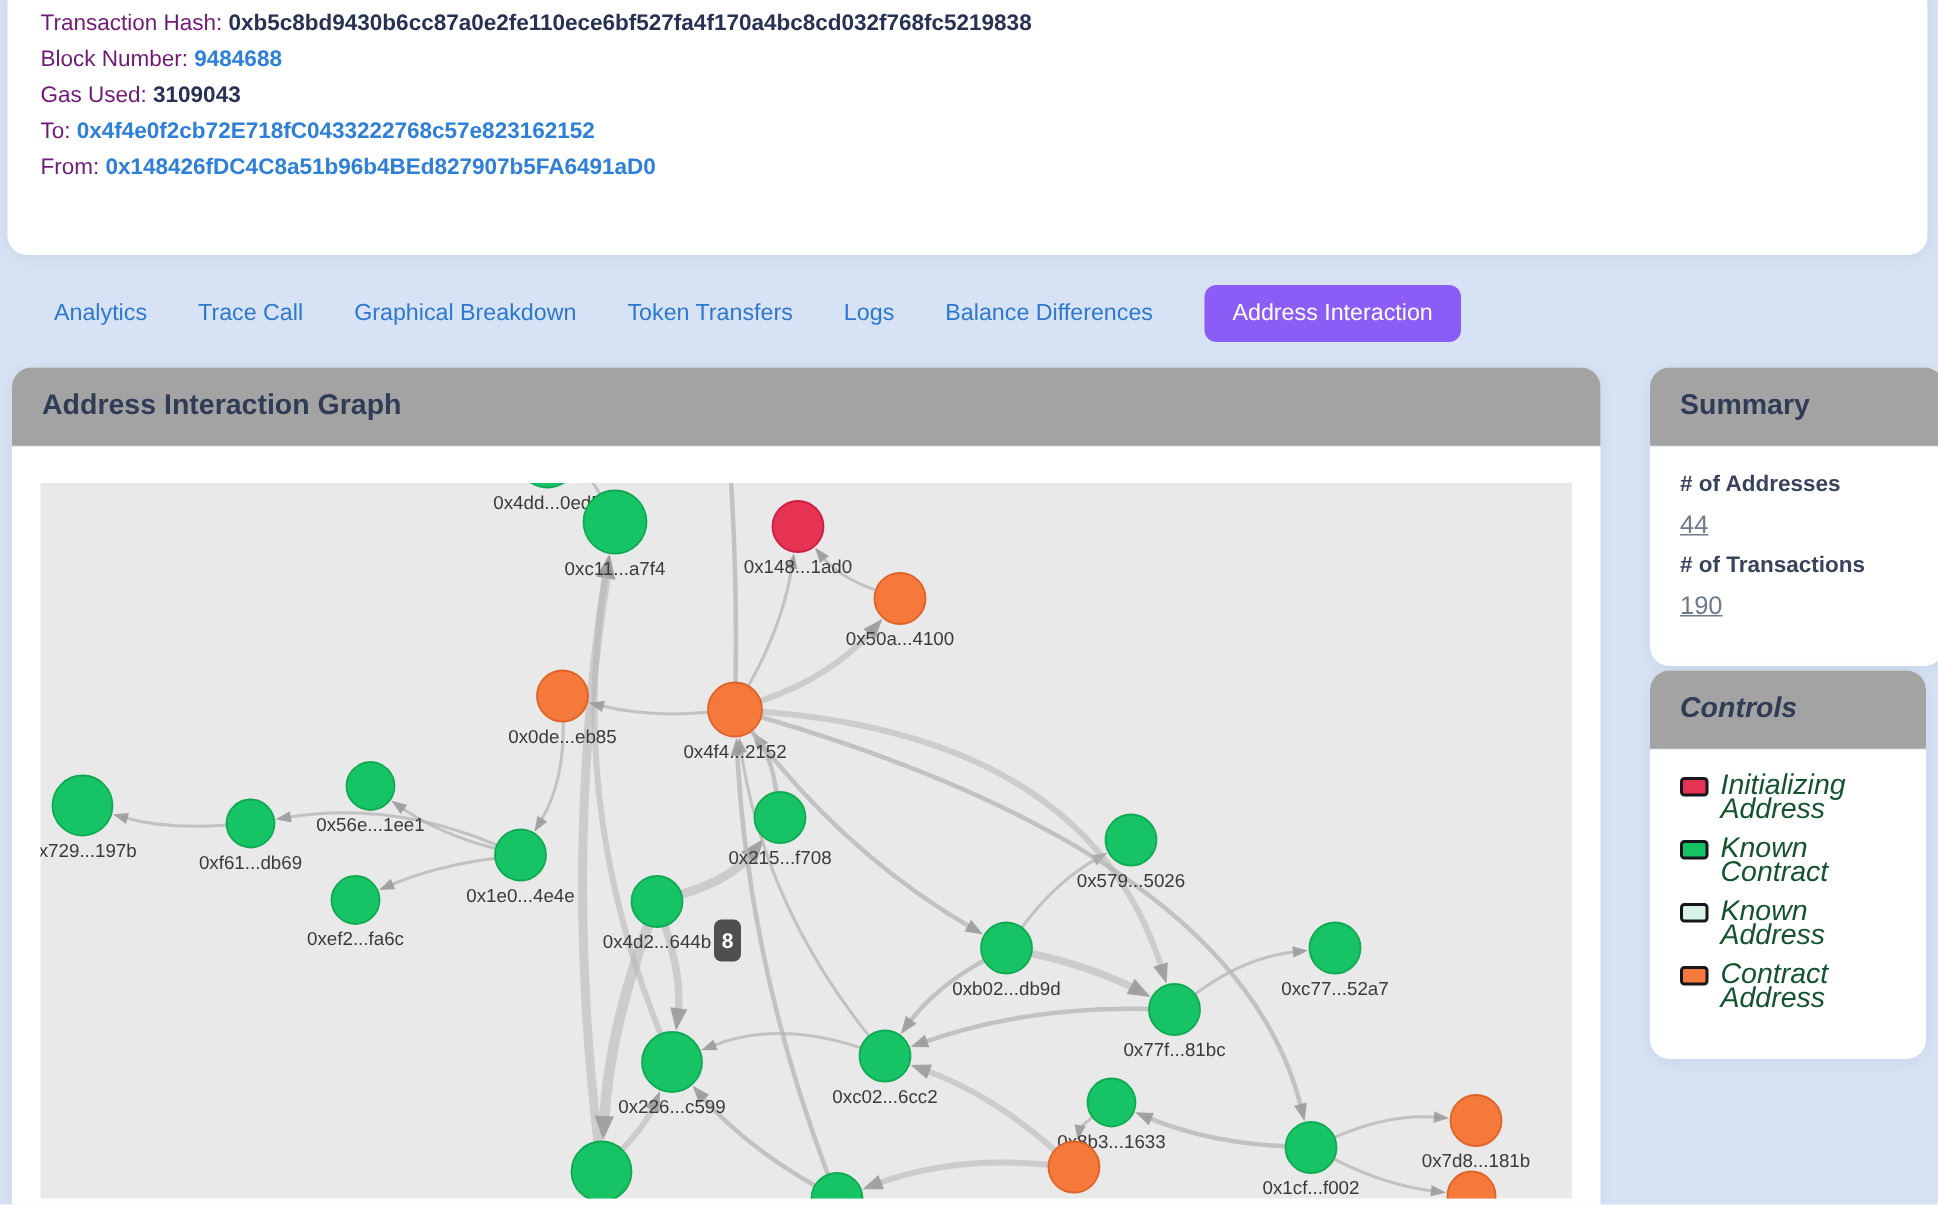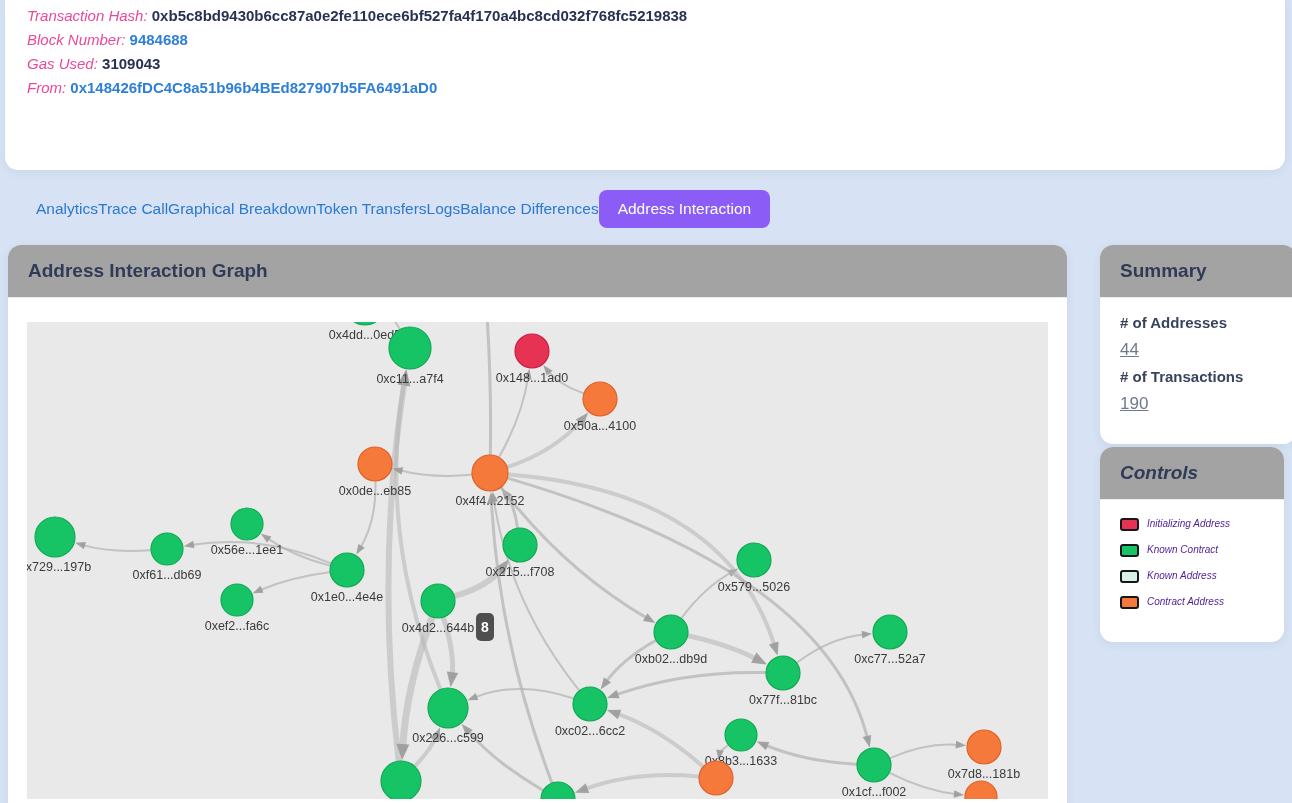--- a/index.html
+++ b/index.html
@@ -12,27 +12,27 @@
   }
   .card {
     position:absolute;
     background:#ffffff;
     border-radius:13px;
     box-shadow:0 2px 10px rgba(30,60,110,0.08);
   }
   
   #tx-card { left:5px; top:-10px; width:1280px; height:180px; padding:14px 22px 22px 22px; }
   .tx-row { font-size:15px; line-height:24px; white-space:nowrap; }
-  .tx-label { color:#ec4899;font-style:italic; }
+  .tx-label { color:#701a75; }
   .tx-strong { font-weight:700; color:#273253;text-align:center; }
   .tx-link { font-weight:700; color:#2d7fd8; cursor:pointer; }
   
   #tab-bar {
     position:absolute; left:36px; top:189px; height:39px;
-    display:flex; align-items:center; 
+    display:flex; align-items:center; gap:34px;
   }
   .tab {
     background:transparent; border:none; cursor:pointer;
     font-family:inherit; font-size:15.5px; font-weight:500; color:#2d78cf;
     padding:10px 0; white-space:nowrap;
   }
   .tab.active {
     background:#8b5cf6; color:#ffffff; border-radius:8px; padding:10px 19px;
   }
   
@@ -51,37 +51,41 @@
   #summary-card { left:1100px; top:245px; width:196px; }
   #controls-card { left:1100px; top:447px; width:184px;font-style:italic; }
   .side-body { padding:16px 20px 22px 20px; }
   .stat-label { font-size:15px; font-weight:700; color:#39445c; margin-bottom:9px; }
   .stat-value { font-size:17px; color:#6f7a8c; margin-bottom:8px;text-decoration:underline; }
   .legend-item { display:flex; align-items:flex-start; margin-bottom:10px; }
   .legend-swatch {
     flex:0 0 auto; width:19px; height:13px; margin:2px 8px 0 0;
     border:2px solid #16171c; border-radius:3px;
   }
-  .legend-label { font-size:10px; color:#4c1d95; line-height:16px; }
+  .legend-label { font-size:19px; color:#14532d; line-height:16px; }
 </style>
 </head>
 <body>
 
 <div class="card" id="tx-card">
   <div class="tx-row">
     <span class="tx-label">Transaction Hash:</span>
     <span class="tx-strong">0xb5c8bd9430b6cc87a0e2fe110ece6bf527fa4f170a4bc8cd032f768fc5219838</span>
   </div>
   <div class="tx-row">
     <span class="tx-label">Block Number:</span>
     <span class="tx-link">9484688</span>
   </div>
   <div class="tx-row">
     <span class="tx-label">Gas Used:</span>
     <span class="tx-strong">3109043</span>
+  </div>
+  <div class="tx-row">
+    <span class="tx-label">To:</span>
+    <span class="tx-link">0x4f4e0f2cb72E718fC0433222768c57e823162152</span>
   </div>
   <div class="tx-row">
     <span class="tx-label">From:</span>
     <span class="tx-link">0x148426fDC4C8a51b96b4BEd827907b5FA6491aD0</span>
   </div>
 </div>
 
 <div id="tab-bar">
   <button class="tab">Analytics</button>
   <button class="tab">Trace Call</button>

